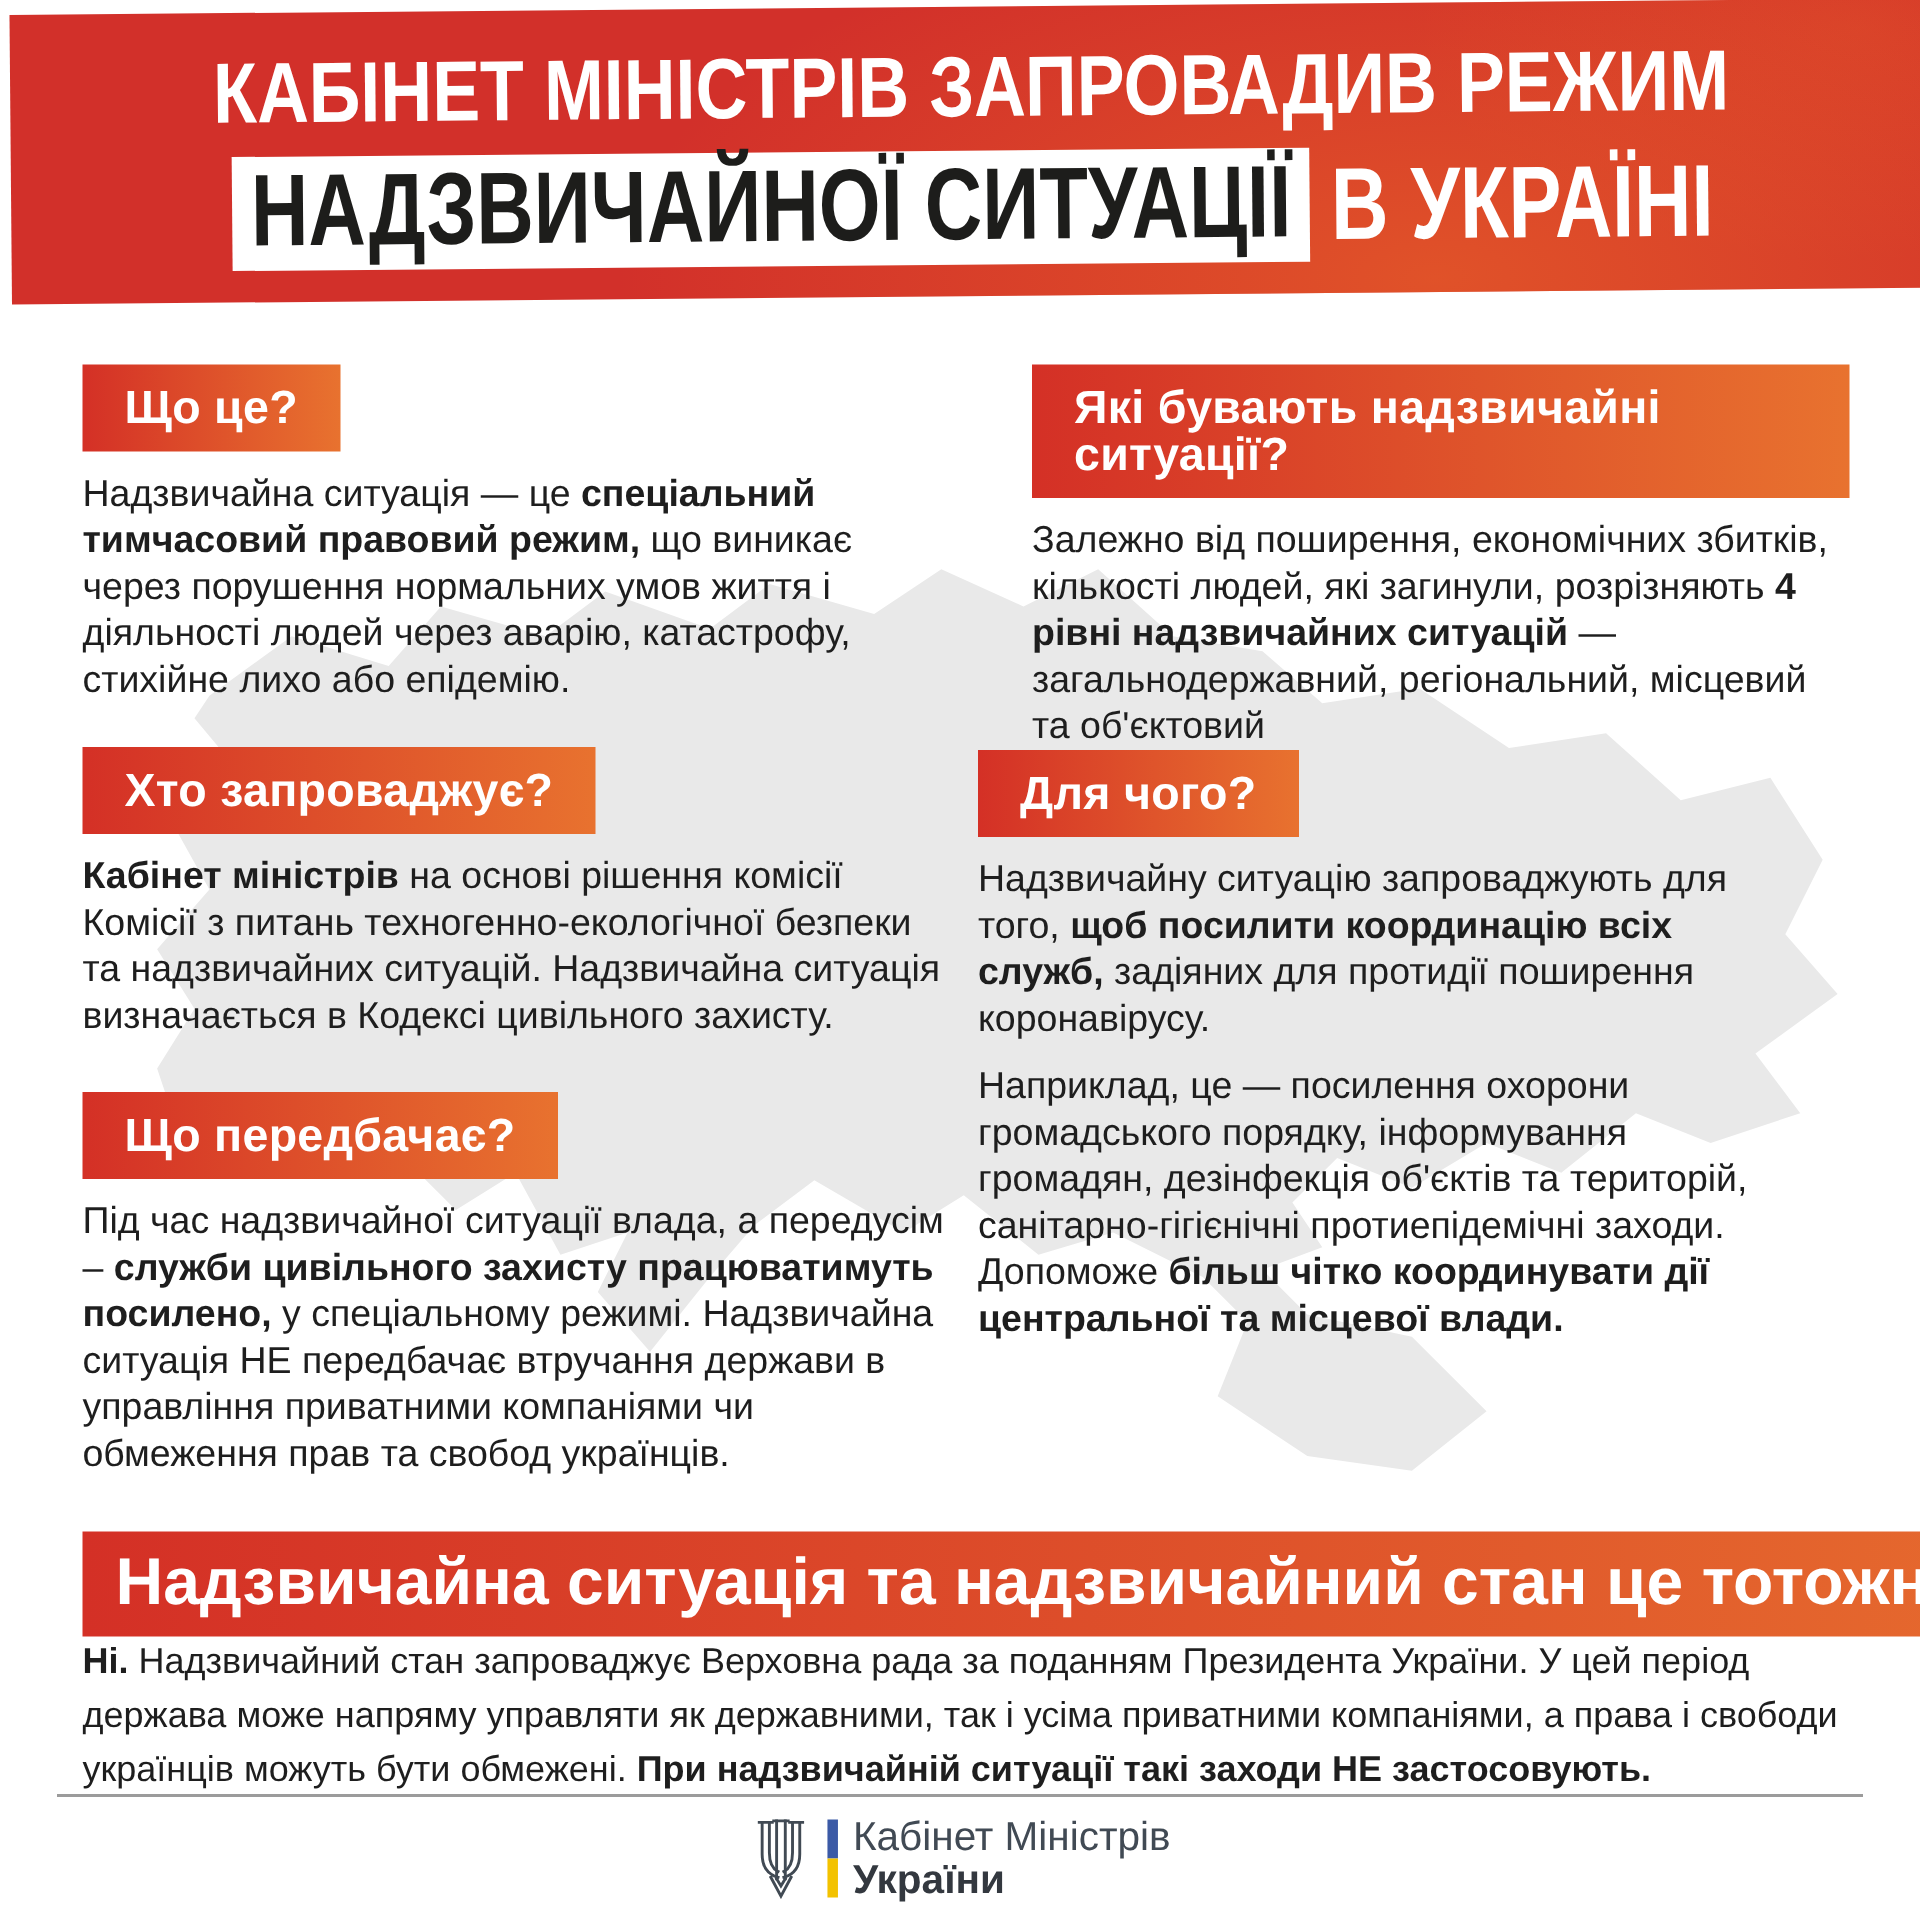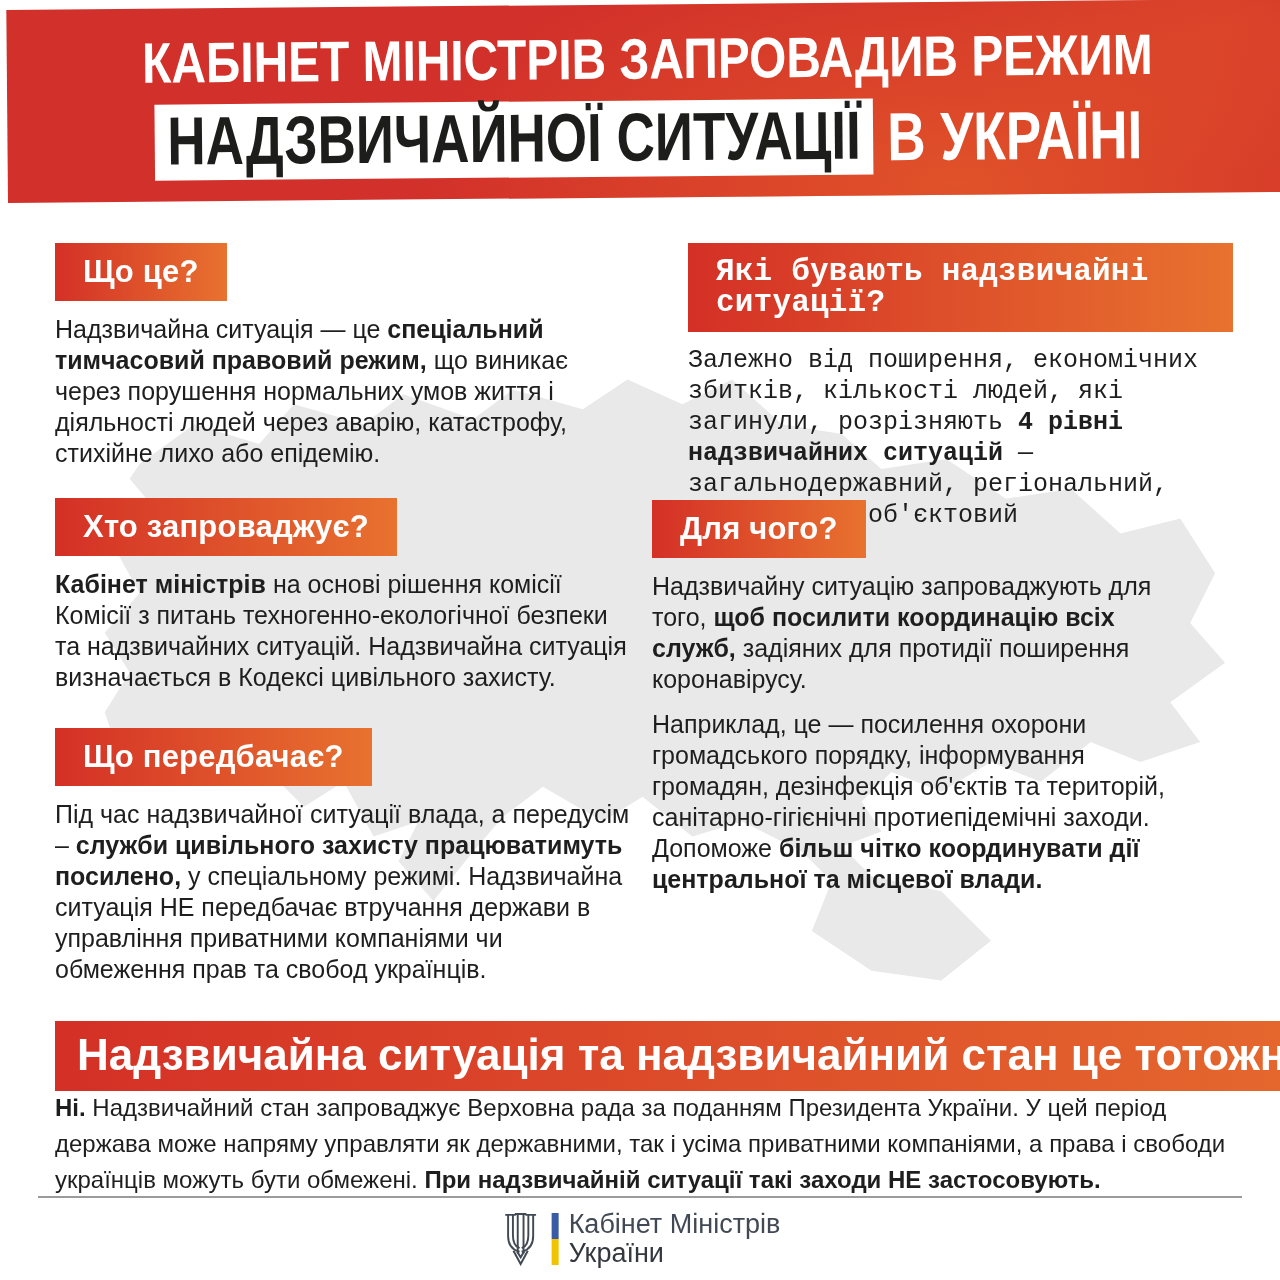--- a/index.html
+++ b/index.html
@@ -42,21 +42,21 @@
   .banner-rest{color:#fff;font-weight:bold;font-size:68px;}
 
   
   .map-bg{position:absolute;left:45px;top:295px;width:1195px;height:775px;z-index:0;}
 
   
   .sec{position:absolute;z-index:1;}
   .sec-l1{left:55px;top:243px;width:565px;}
   .sec-l2{left:55px;top:498px;width:580px;}
   .sec-l3{left:55px;top:728px;width:580px;}
-  .sec-r1{left:688px;top:243px;width:545px;font-family:Liberation Mono, monospace;}
+  .sec-r1{left:688px;top:243px;width:545px;}
   .sec-r2{left:652px;top:500px;width:545px;}
   .badge{
     display:inline-block;
     background:linear-gradient(90deg,var(--badge-red),var(--accent-orange));
     color:#fff;font-weight:bold;font-size:31px;line-height:1;
     padding:13px 28px 14px;letter-spacing:.2px;
   }
   .body-p{font-size:25px;line-height:31px;margin-top:13px;color:var(--text-dark);}
   .body-p + .body-p{margin-top:14px;}
   .b{font-weight:bold;}
@@ -78,21 +78,21 @@
   .footer-logo{
     position:absolute;left:50%;top:1210px;transform:translateX(-50%);
     display:flex;align-items:center;gap:10px;z-index:1;
   }
   .trident{width:42px;height:54px;}
   .flag-bar{display:flex;flex-direction:column;width:7px;height:52px;}
   .flag-bar .blue{flex:1;background:var(--flag-blue);}
   .flag-bar .yellow{flex:1;background:var(--flag-yellow);}
   .org-name{display:flex;flex-direction:column;justify-content:center;line-height:1.08;}
   .org-line1{font-size:27px;color:var(--logo-gray);}
-  .org-line2{font-size:27px;color:#33383f;font-weight:normal;}
+  .org-line2{font-size:27px;color:#33383f;font-weight:bold;}
 </style>
 </head>
 <body>
 
 <svg class="map-bg" viewBox="0 0 1200 780" preserveAspectRatio="none" aria-hidden="true">
   <path fill="#e9e9e9" d="M95,170 L150,130 L215,150 L250,110 L320,130 L360,100 L430,125 L470,95
     L540,115 L585,85 L640,110 L690,85 L740,130 L800,140 L840,175 L905,165 L965,205 L1030,195
     L1080,240 L1140,225 L1175,280 L1150,330 L1185,370 L1130,410 L1160,450 L1100,470 L1050,450
     L1000,490 L950,470 L900,500 L850,480 L820,510 L840,540 L800,555 L830,585 L900,600 L950,650
     L900,690 L830,680 L770,640 L790,590 L760,560 L700,530 L650,545 L600,505 L560,530 L500,495

